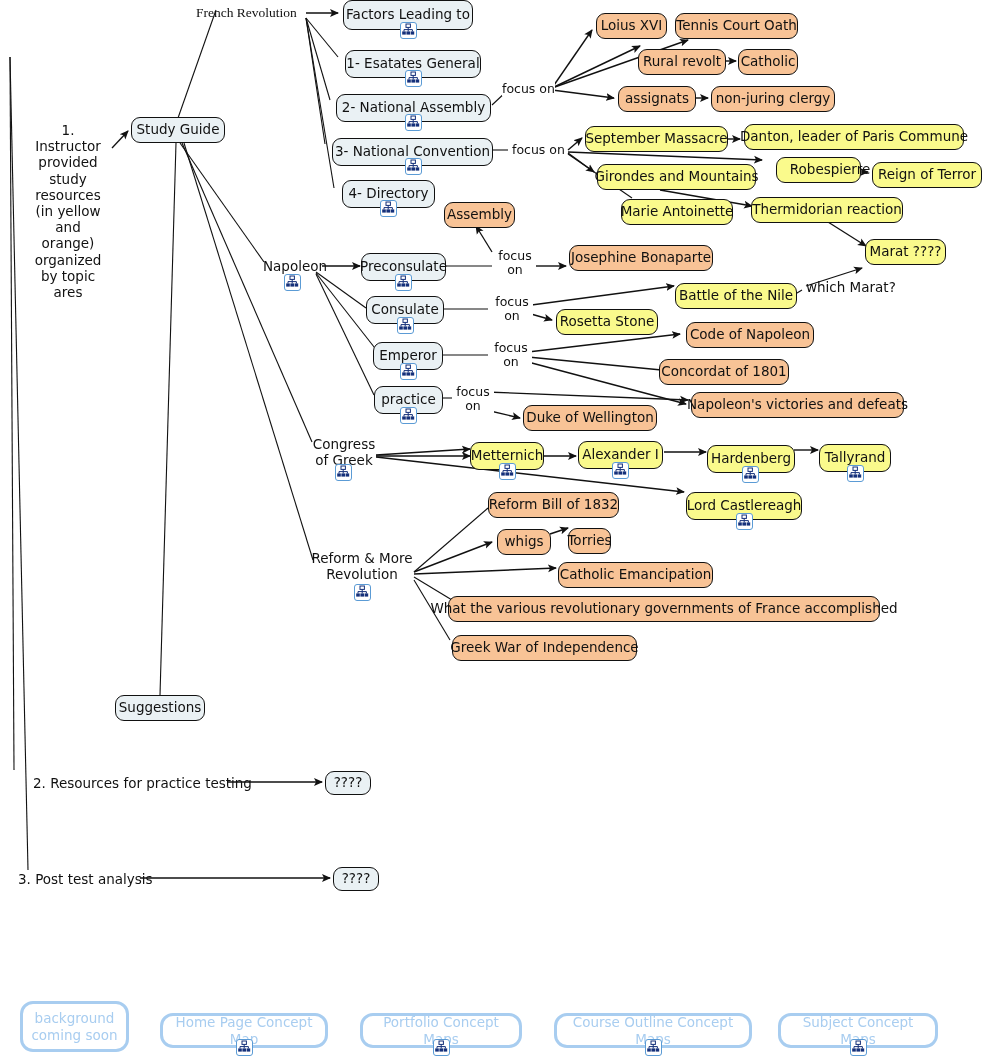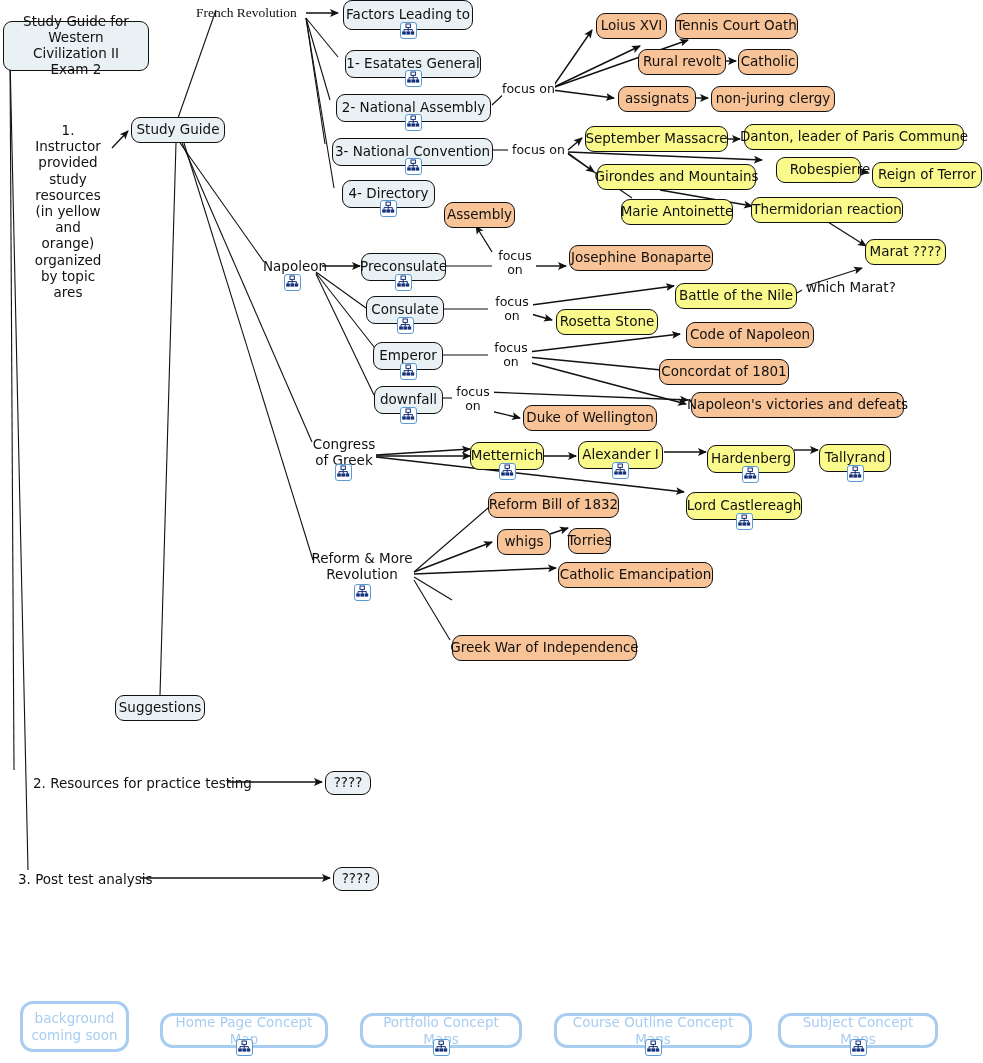--- a/index.html
+++ b/index.html
@@ -197,25 +197,20 @@
       <path d="M414,577 L452,600"></path>
       <path d="M414,580 L450,640"></path>
 
       <path d="M550,534 L568,528" marker-end="url(#ah)" stroke-width="1.4"></path>
 
       <path d="M228,782 L322,782" marker-end="url(#ah)" stroke-width="1.4"></path>
       <path d="M140,878 L330,878" marker-end="url(#ah)" stroke-width="1.4"></path>
     </g>
   </svg>
 
-  <div class="node blue multiline" style="left:3px; top:21px; width:146px; height:50px; flex-direction:column;">
-    <span>Study Guide for</span>
-    <span>Western Civilization II</span>
-    <span>Exam 2</span>
-  </div>
 
   <div class="plain wrap" style="left:28px; top:122px; width:80px;">1. Instructor provided study resources (in yellow and orange) organized by topic ares</div>
 
   <div class="node blue" style="left:131px; top:117px; width:94px; height:26px;">
     <span>Study Guide</span>
   </div>
 
   <div class="plain" style="left:196px; top:5px;font-family:Liberation Serif, serif;">French Revolution</div>
 
   <div class="node blue" style="left:343px; top:0px; width:130px; height:30px;">
@@ -379,21 +374,21 @@
     <svg width="14" height="14" viewBox="0 0 14 14">
       <rect x="5" y="1" width="4.4" height="3.4" fill="#ffffff" stroke="#15307a" stroke-width="1"></rect>
       <path d="M7.2,4.4 L7.2,6.6 M3,6.6 L11.4,6.6 M3,6.6 L3,8.4 M7.2,6.6 L7.2,8.4 M11.4,6.6 L11.4,8.4" stroke="#15307a" stroke-width="1" fill="none"></path>
       <rect x="1.2" y="8.4" width="3.6" height="3.2" fill="#15307a"></rect>
       <rect x="5.4" y="8.4" width="3.6" height="3.2" fill="#15307a"></rect>
       <rect x="9.6" y="8.4" width="3.6" height="3.2" fill="#15307a"></rect>
     </svg>
   </span>
 
   <div class="node blue" style="left:374px; top:386px; width:69px; height:28px;">
-    <span>downfall</span>
+    <span>practice</span>
   </div>
   <span class="cmicon" style="left:400px; top:407px;">
     <svg width="14" height="14" viewBox="0 0 14 14">
       <rect x="5" y="1" width="4.4" height="3.4" fill="#ffffff" stroke="#15307a" stroke-width="1"></rect>
       <path d="M7.2,4.4 L7.2,6.6 M3,6.6 L11.4,6.6 M3,6.6 L3,8.4 M7.2,6.6 L7.2,8.4 M11.4,6.6 L11.4,8.4" stroke="#15307a" stroke-width="1" fill="none"></path>
       <rect x="1.2" y="8.4" width="3.6" height="3.2" fill="#15307a"></rect>
       <rect x="5.4" y="8.4" width="3.6" height="3.2" fill="#15307a"></rect>
       <rect x="9.6" y="8.4" width="3.6" height="3.2" fill="#15307a"></rect>
     </svg>
   </span>
@@ -535,20 +530,23 @@
   </div>
   <div class="node orange" style="left:497px; top:529px; width:54px; height:26px;">
     <span>whigs</span>
   </div>
   <div class="node orange" style="left:568px; top:528px; width:43px; height:26px;">
     <span>Torries</span>
   </div>
   <div class="node orange" style="left:558px; top:562px; width:155px; height:26px;">
     <span>Catholic Emancipation</span>
   </div>
+  <div class="node orange" style="left:448px; top:596px; width:432px; height:26px;">
+    <span>What the various revolutionary governments of France accomplished</span>
+  </div>
   <div class="node orange" style="left:452px; top:635px; width:185px; height:26px;">
     <span>Greek War of Independence</span>
   </div>
 
   <div class="node blue" style="left:115px; top:695px; width:90px; height:26px;">
     <span>Suggestions</span>
   </div>
 
   <div class="plain" style="left:33px; top:775px;">2. Resources for practice testing</div>
   <div class="node blue" style="left:325px; top:771px; width:46px; height:24px;">

